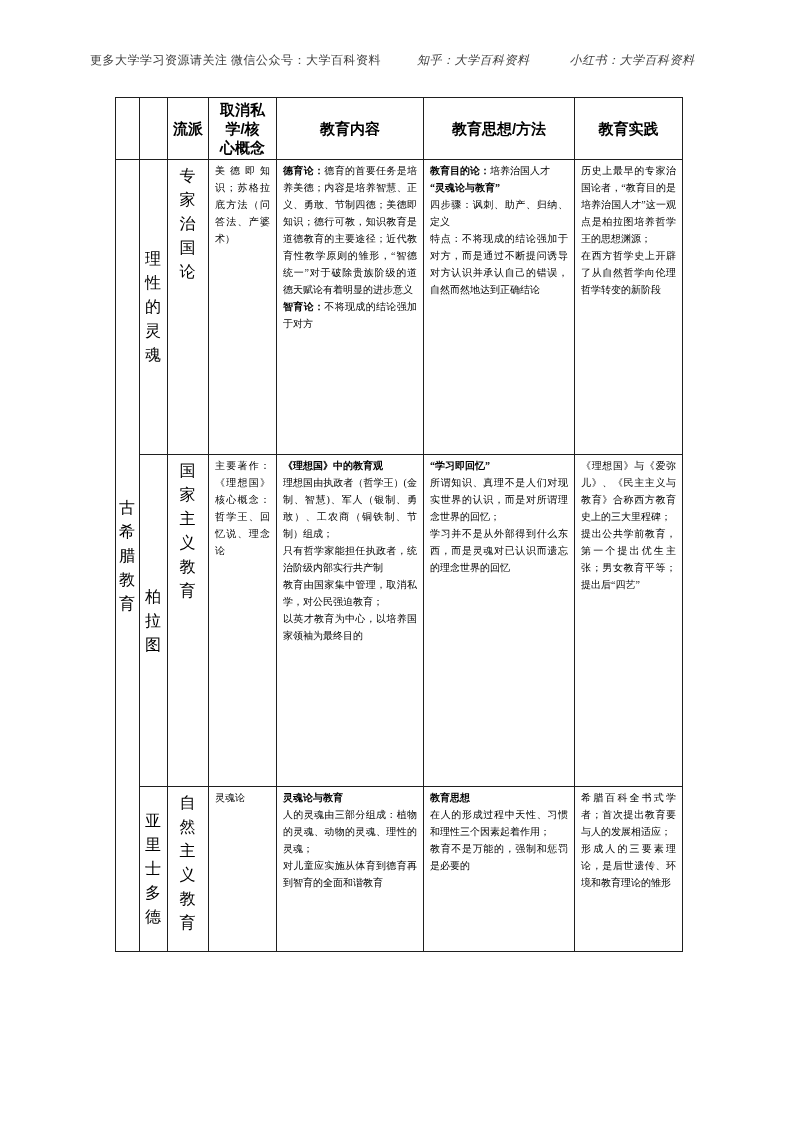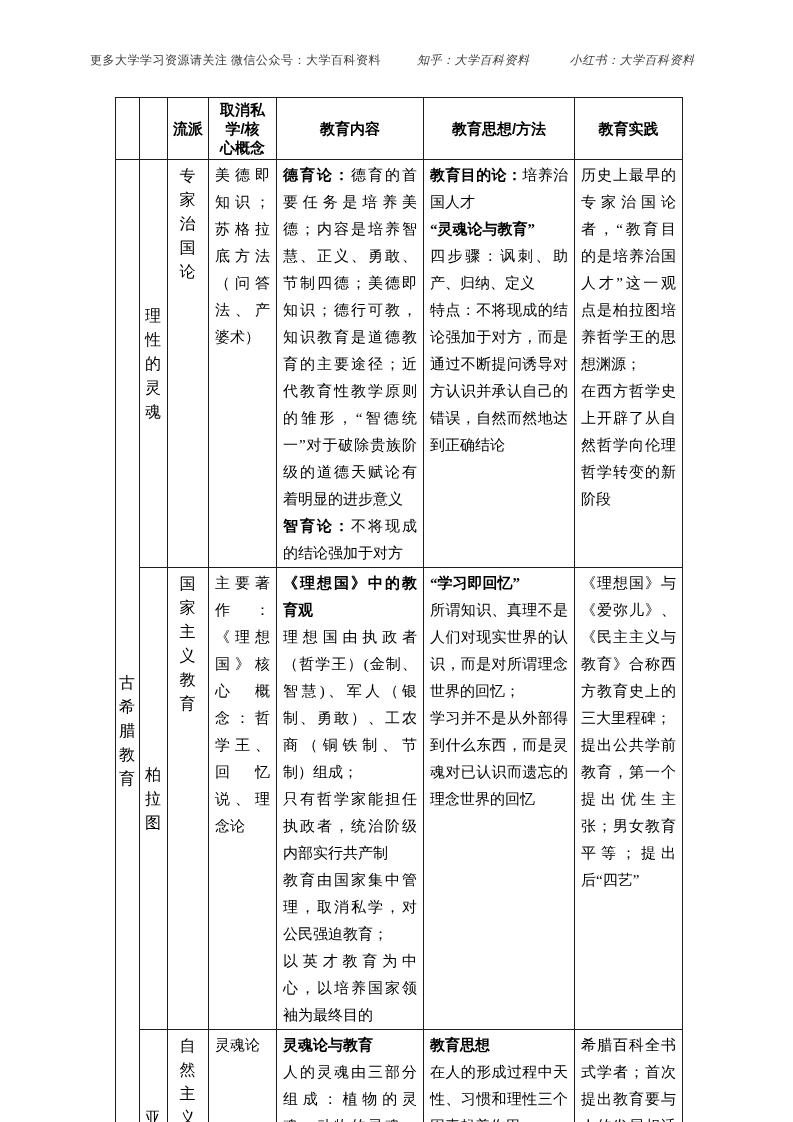--- a/index.html
+++ b/index.html
@@ -46,22 +46,22 @@
     font-weight: bold;
     font-size: 15px;
     line-height: 19px;
     text-align: center;
     vertical-align: middle;
     padding: 2px 0;
   }
   th.cd { padding: 2px 9px; }
 
   td.rich {
-    font-size: 15px;
-    line-height: 27px;
+    font-size: 10px;
+    line-height: 17px;
     text-align: justify;
     white-space: pre-wrap;
     padding: 2px 6px 0 6px;
   }
   td.rich .b {
     font-family: Liberation Serif, serif;
     font-weight: bold;
   }
 
   .vtext {

